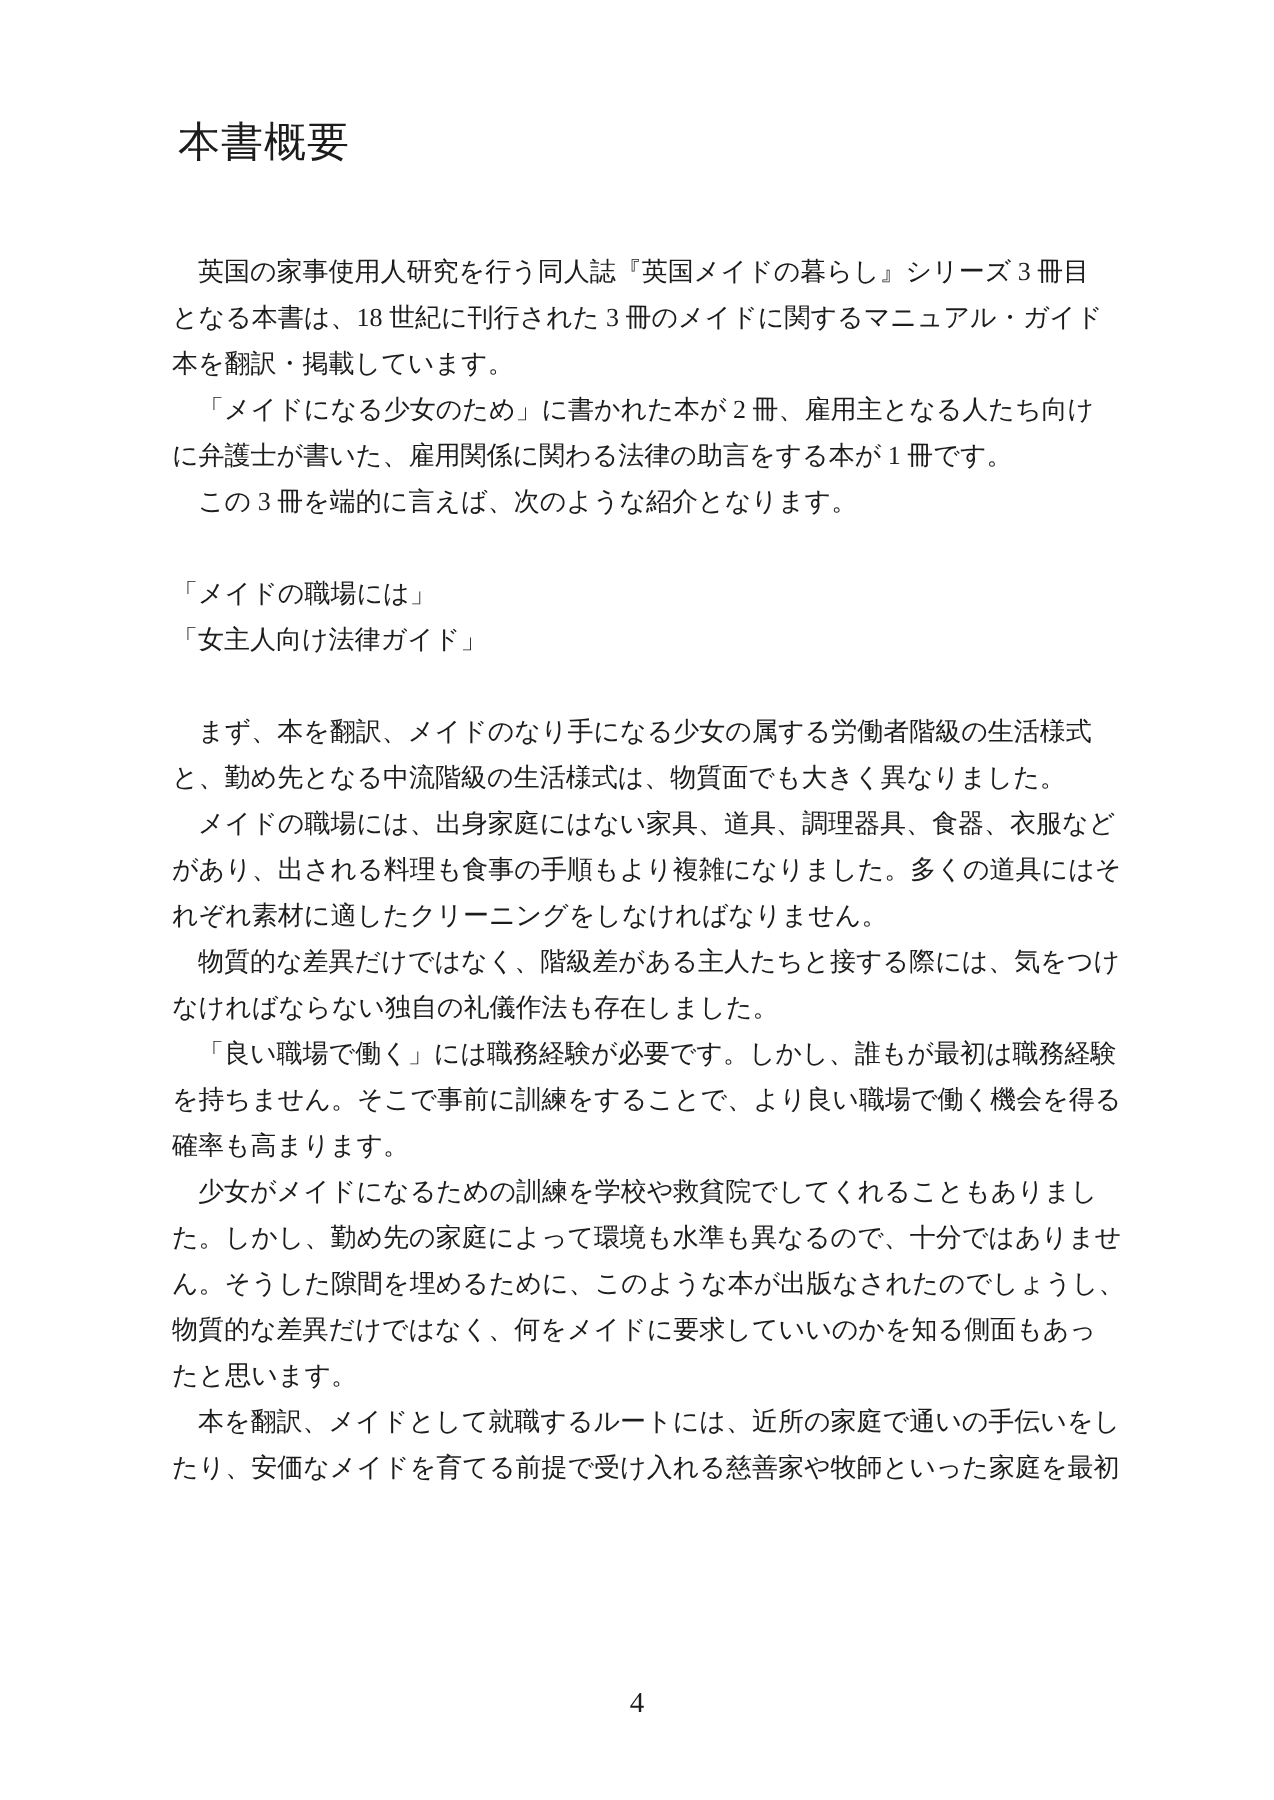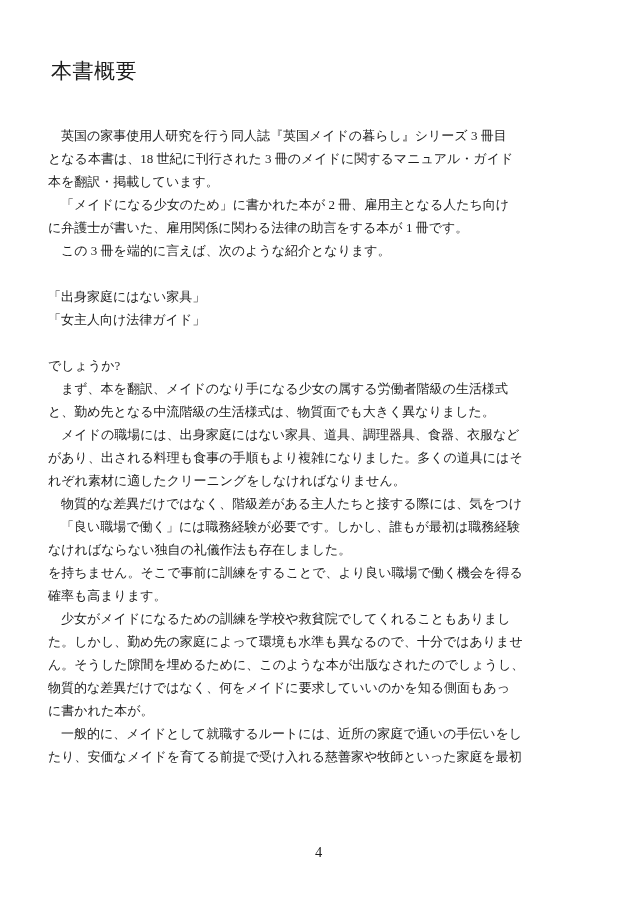--- a/index.html
+++ b/index.html
@@ -7,21 +7,21 @@
     padding: 0;
     background: #e8e8e8;
   }
   .page {
     position: relative;
     width: 637px;
     height: 900px;
     margin: 0 auto;
     background: #ffffff;
     box-sizing: border-box;
-    padding: 58px 58px 0 48px;
+    padding: 58px 58px 0 86px;
     font-family: "Liberation Serif", "DejaVu Serif", serif;
     color: #1c1c1c;
     overflow: hidden;
   }
   .doc-title {
     margin: 0 0 0 3px;
     font-size: 21px;
     line-height: 27px;
     font-weight: normal;
     letter-spacing: 0.5px;
@@ -54,37 +54,36 @@
   <h1 class="doc-title">本書概要</h1>
 
   <div class="body-text" id="body-text">
       <div class="line">　英国の家事使用人研究を行う同人誌『英国メイドの暮らし』シリーズ 3 冊目</div>
       <div class="line">となる本書は、18 世紀に刊行された 3 冊のメイドに関するマニュアル・ガイド</div>
       <div class="line">本を翻訳・掲載しています。</div>
       <div class="line">　「メイドになる少女のため」に書かれた本が 2 冊、雇用主となる人たち向け</div>
       <div class="line">に弁護士が書いた、雇用関係に関わる法律の助言をする本が 1 冊です。</div>
       <div class="line">　この 3 冊を端的に言えば、次のような紹介となります。</div>
       <div class="line">&nbsp;</div>
-      <div class="line">「出身家庭にはない家具」</div>
+      <div class="line">「メイドの職場には」</div>
       <div class="line">「女主人向け法律ガイド」</div>
       <div class="line">&nbsp;</div>
-      <div class="line">でしょうか?</div>
       <div class="line">　まず、本を翻訳、メイドのなり手になる少女の属する労働者階級の生活様式</div>
       <div class="line">と、勤め先となる中流階級の生活様式は、物質面でも大きく異なりました。</div>
       <div class="line">　メイドの職場には、出身家庭にはない家具、道具、調理器具、食器、衣服など</div>
       <div class="line">があり、出される料理も食事の手順もより複雑になりました。多くの道具にはそ</div>
       <div class="line">れぞれ素材に適したクリーニングをしなければなりません。</div>
       <div class="line">　物質的な差異だけではなく、階級差がある主人たちと接する際には、気をつけ</div>
+      <div class="line">なければならない独自の礼儀作法も存在しました。</div>
       <div class="line">　「良い職場で働く」には職務経験が必要です。しかし、誰もが最初は職務経験</div>
-      <div class="line">なければならない独自の礼儀作法も存在しました。</div>
       <div class="line">を持ちません。そこで事前に訓練をすることで、より良い職場で働く機会を得る</div>
       <div class="line">確率も高まります。</div>
       <div class="line">　少女がメイドになるための訓練を学校や救貧院でしてくれることもありまし</div>
       <div class="line">た。しかし、勤め先の家庭によって環境も水準も異なるので、十分ではありませ</div>
       <div class="line">ん。そうした隙間を埋めるために、このような本が出版なされたのでしょうし、</div>
       <div class="line">物質的な差異だけではなく、何をメイドに要求していいのかを知る側面もあっ</div>
-      <div class="line">に書かれた本が。</div>
-      <div class="line">　一般的に、メイドとして就職するルートには、近所の家庭で通いの手伝いをし</div>
+      <div class="line">たと思います。</div>
+      <div class="line">　本を翻訳、メイドとして就職するルートには、近所の家庭で通いの手伝いをし</div>
       <div class="line">たり、安価なメイドを育てる前提で受け入れる慈善家や牧師といった家庭を最初</div>
     </div>
 
   <div class="page-number">4</div>
 </div>
 
 </body></html>

